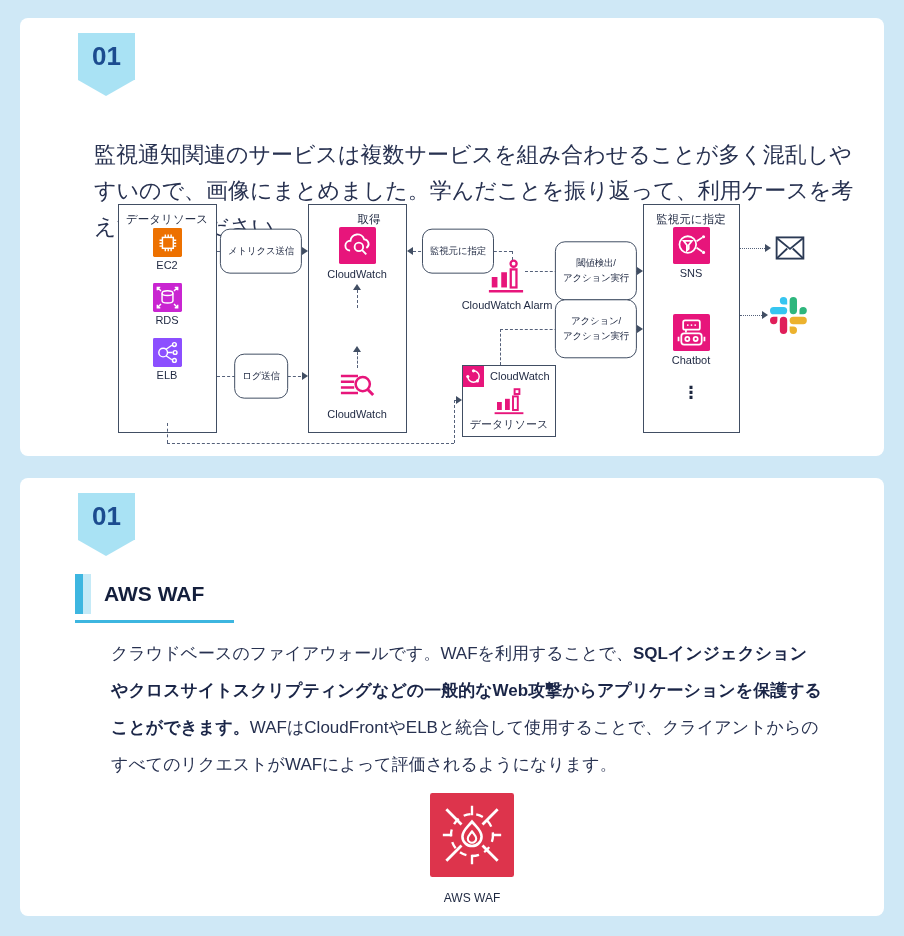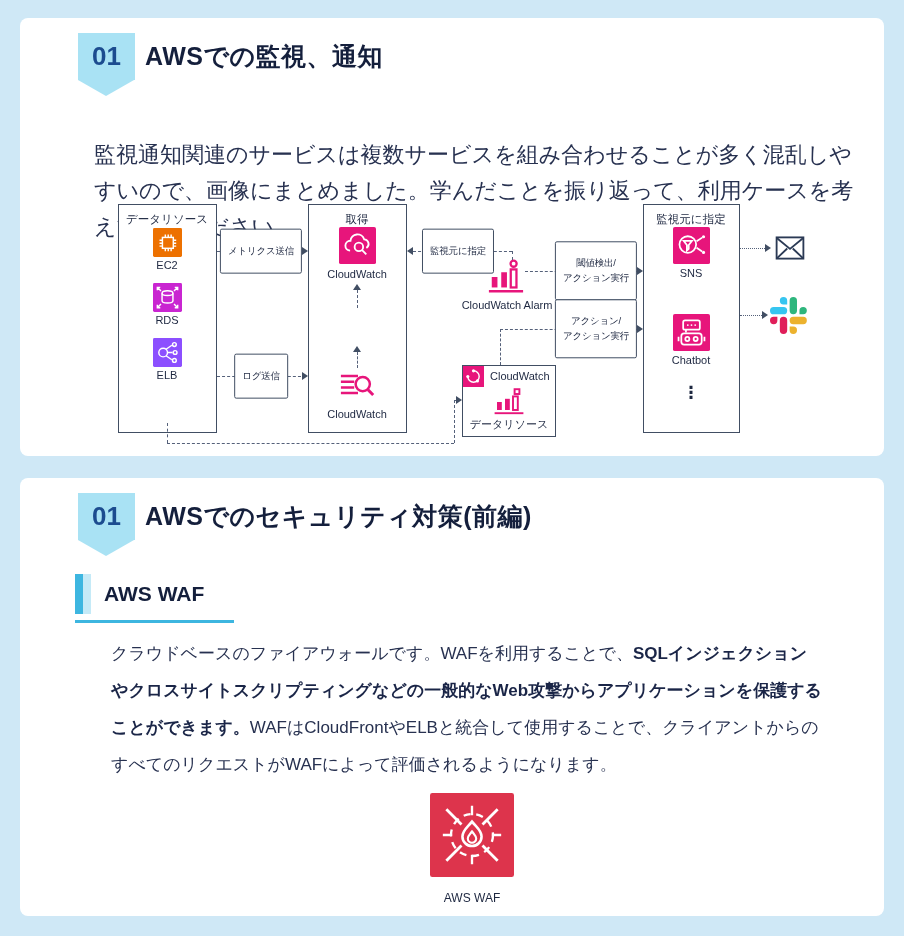--- a/index.html
+++ b/index.html
@@ -32,21 +32,21 @@
     font-size:22px; line-height:36px; color:#273150; }
 
   
   .diagram { position:absolute; left:0; top:186px; width:864px; height:250px; }
   .gbox { position:absolute; border:1px solid #414e63; background:#fff; z-index:0; }
   .gtitle { position:absolute; transform:translateX(-50%); top:8px;
     font-size:11.5px; color:#1d2740; white-space:nowrap; z-index:1; }
   .cap { position:absolute; transform:translateX(-50%); font-size:11px;
     color:#1d2740; white-space:nowrap; z-index:1; }
   .pill { position:absolute; transform:translate(-50%,-50%);
-    border:1px solid #414e63; border-radius:2px; background:#fff;
+    border:1px solid #414e63; border-radius:10px; background:#fff;
     padding:14px 7px; font-size:9.5px; line-height:1.55; color:#1d2740;
     text-align:center; white-space:pre-line; z-index:3; letter-spacing:-.2px; }
   .dl { position:absolute; z-index:2; }
   .dl.h  { border-top:1px dashed #55617a; height:0; }
   .dl.v  { border-left:1px dashed #55617a; width:0; }
   .dl.hd { border-top:1px dotted #55617a; height:0; }
   .ah { position:absolute; width:0; height:0; z-index:2; }
   .ah.r { border-top:4px solid transparent; border-bottom:4px solid transparent; border-left:6px solid #414e63; }
   .ah.l { border-top:4px solid transparent; border-bottom:4px solid transparent; border-right:6px solid #414e63; }
   .ah.u { border-left:4px solid transparent; border-right:4px solid transparent; border-bottom:6px solid #414e63; }
@@ -66,32 +66,31 @@
     font-size:17px; line-height:37px; color:#273150; }
   .para2 strong { color:#1a2547; }
   .waf-block { position:absolute; left:390px; top:315px; width:124px; text-align:center; }
   .waf-label { margin-top:10px; font-size:12px; color:#1d2740; }
 </style>
 </head>
 <body>
 
 <section class="card" id="card1">
   <div class="badge">01</div>
-  <h1 class="title">AWSでの監視、通知</h1>
   <p class="para1">監視通知関連のサービスは複数サービスを組み合わせることが多く混乱しやすいので、画像にまとめました。学んだことを振り返って、利用ケースを考えてみてください。</p>
 
   <div class="diagram">
 
     <div class="gbox" style="left:98px;top:0;width:99px;height:229px"></div>
     <div class="gbox" style="left:288px;top:0;width:99px;height:229px"></div>
     <div class="gbox" style="left:623px;top:0;width:97px;height:229px"></div>
     <div class="gbox" style="left:442px;top:161px;width:94px;height:72px"></div>
 
     <div class="gtitle" style="left:147px">データリソース</div>
-    <div class="gtitle" style="left:337px">取得</div>
+    <div class="gtitle" style="left:349px">取得</div>
     <div class="gtitle" style="left:671px">監視元に指定</div>
 
     <div class="icon" style="left:133px;top:24px">
       <svg width="29" height="29" viewBox="0 0 40 40">
           <rect width="40" height="40" rx="2" fill="#ED7100"></rect>
           <g stroke="#fff" stroke-width="2" fill="none">
             <rect x="13" y="13" width="15" height="15"></rect>
             <path d="M17 13V9 M21 13V9 M25 13V9 M17 28v4 M21 28v4 M25 28v4 M13 17H9 M13 21H9 M13 25H9 M28 17h4 M28 21h4 M28 25h4"></path>
           </g>
         </svg>
@@ -285,21 +284,20 @@
         <path fill="#2EB67D" d="M53.76 19.884a5.381 5.381 0 0 0-5.376-5.386 5.381 5.381 0 0 0-5.376 5.386v5.387h5.376a5.381 5.381 0 0 0 5.376-5.387m-14.336 0V5.52A5.381 5.381 0 0 0 34.048.133a5.381 5.381 0 0 0-5.376 5.387v14.364a5.381 5.381 0 0 0 5.376 5.387 5.381 5.381 0 0 0 5.376-5.387"></path>
         <path fill="#ECB22E" d="M34.048 54a5.381 5.381 0 0 0 5.376-5.387 5.381 5.381 0 0 0-5.376-5.386h-5.376v5.386A5.381 5.381 0 0 0 34.048 54m0-14.365h14.336a5.381 5.381 0 0 0 5.376-5.386 5.381 5.381 0 0 0-5.376-5.387H34.048a5.381 5.381 0 0 0-5.376 5.387 5.381 5.381 0 0 0 5.376 5.386"></path>
         <path fill="#E01E5A" d="M0 34.249a5.381 5.381 0 0 0 5.376 5.386 5.381 5.381 0 0 0 5.376-5.386v-5.387H5.376A5.381 5.381 0 0 0 0 34.25m14.336-.001v14.364A5.381 5.381 0 0 0 19.712 54a5.381 5.381 0 0 0 5.376-5.387V34.25a5.381 5.381 0 0 0-5.376-5.387 5.381 5.381 0 0 0-5.376 5.387"></path>
       </svg>
     </div>
   </div>
 </section>
 
 <section class="card" id="card2">
   <div class="badge">01</div>
-  <h1 class="title">AWSでのセキュリティ対策(前編)</h1>
 
   <div class="sub">
     <span class="bar"></span>
     <span class="sub-text">AWS WAF</span>
   </div>
 
   <p class="para2"><span>クラウドベースのファイアウォールです。WAFを利用することで、</span><strong>SQLインジェクションやクロスサイトスクリプティングなどの一般的なWeb攻撃からアプリケーションを保護することができます。</strong><span>WAFはCloudFrontやELBと統合して使用することで、クライアントからのすべてのリクエストがWAFによって評価されるようになります。</span></p>
 
   <div class="waf-block">
     <span class="icon" style="position:static">

